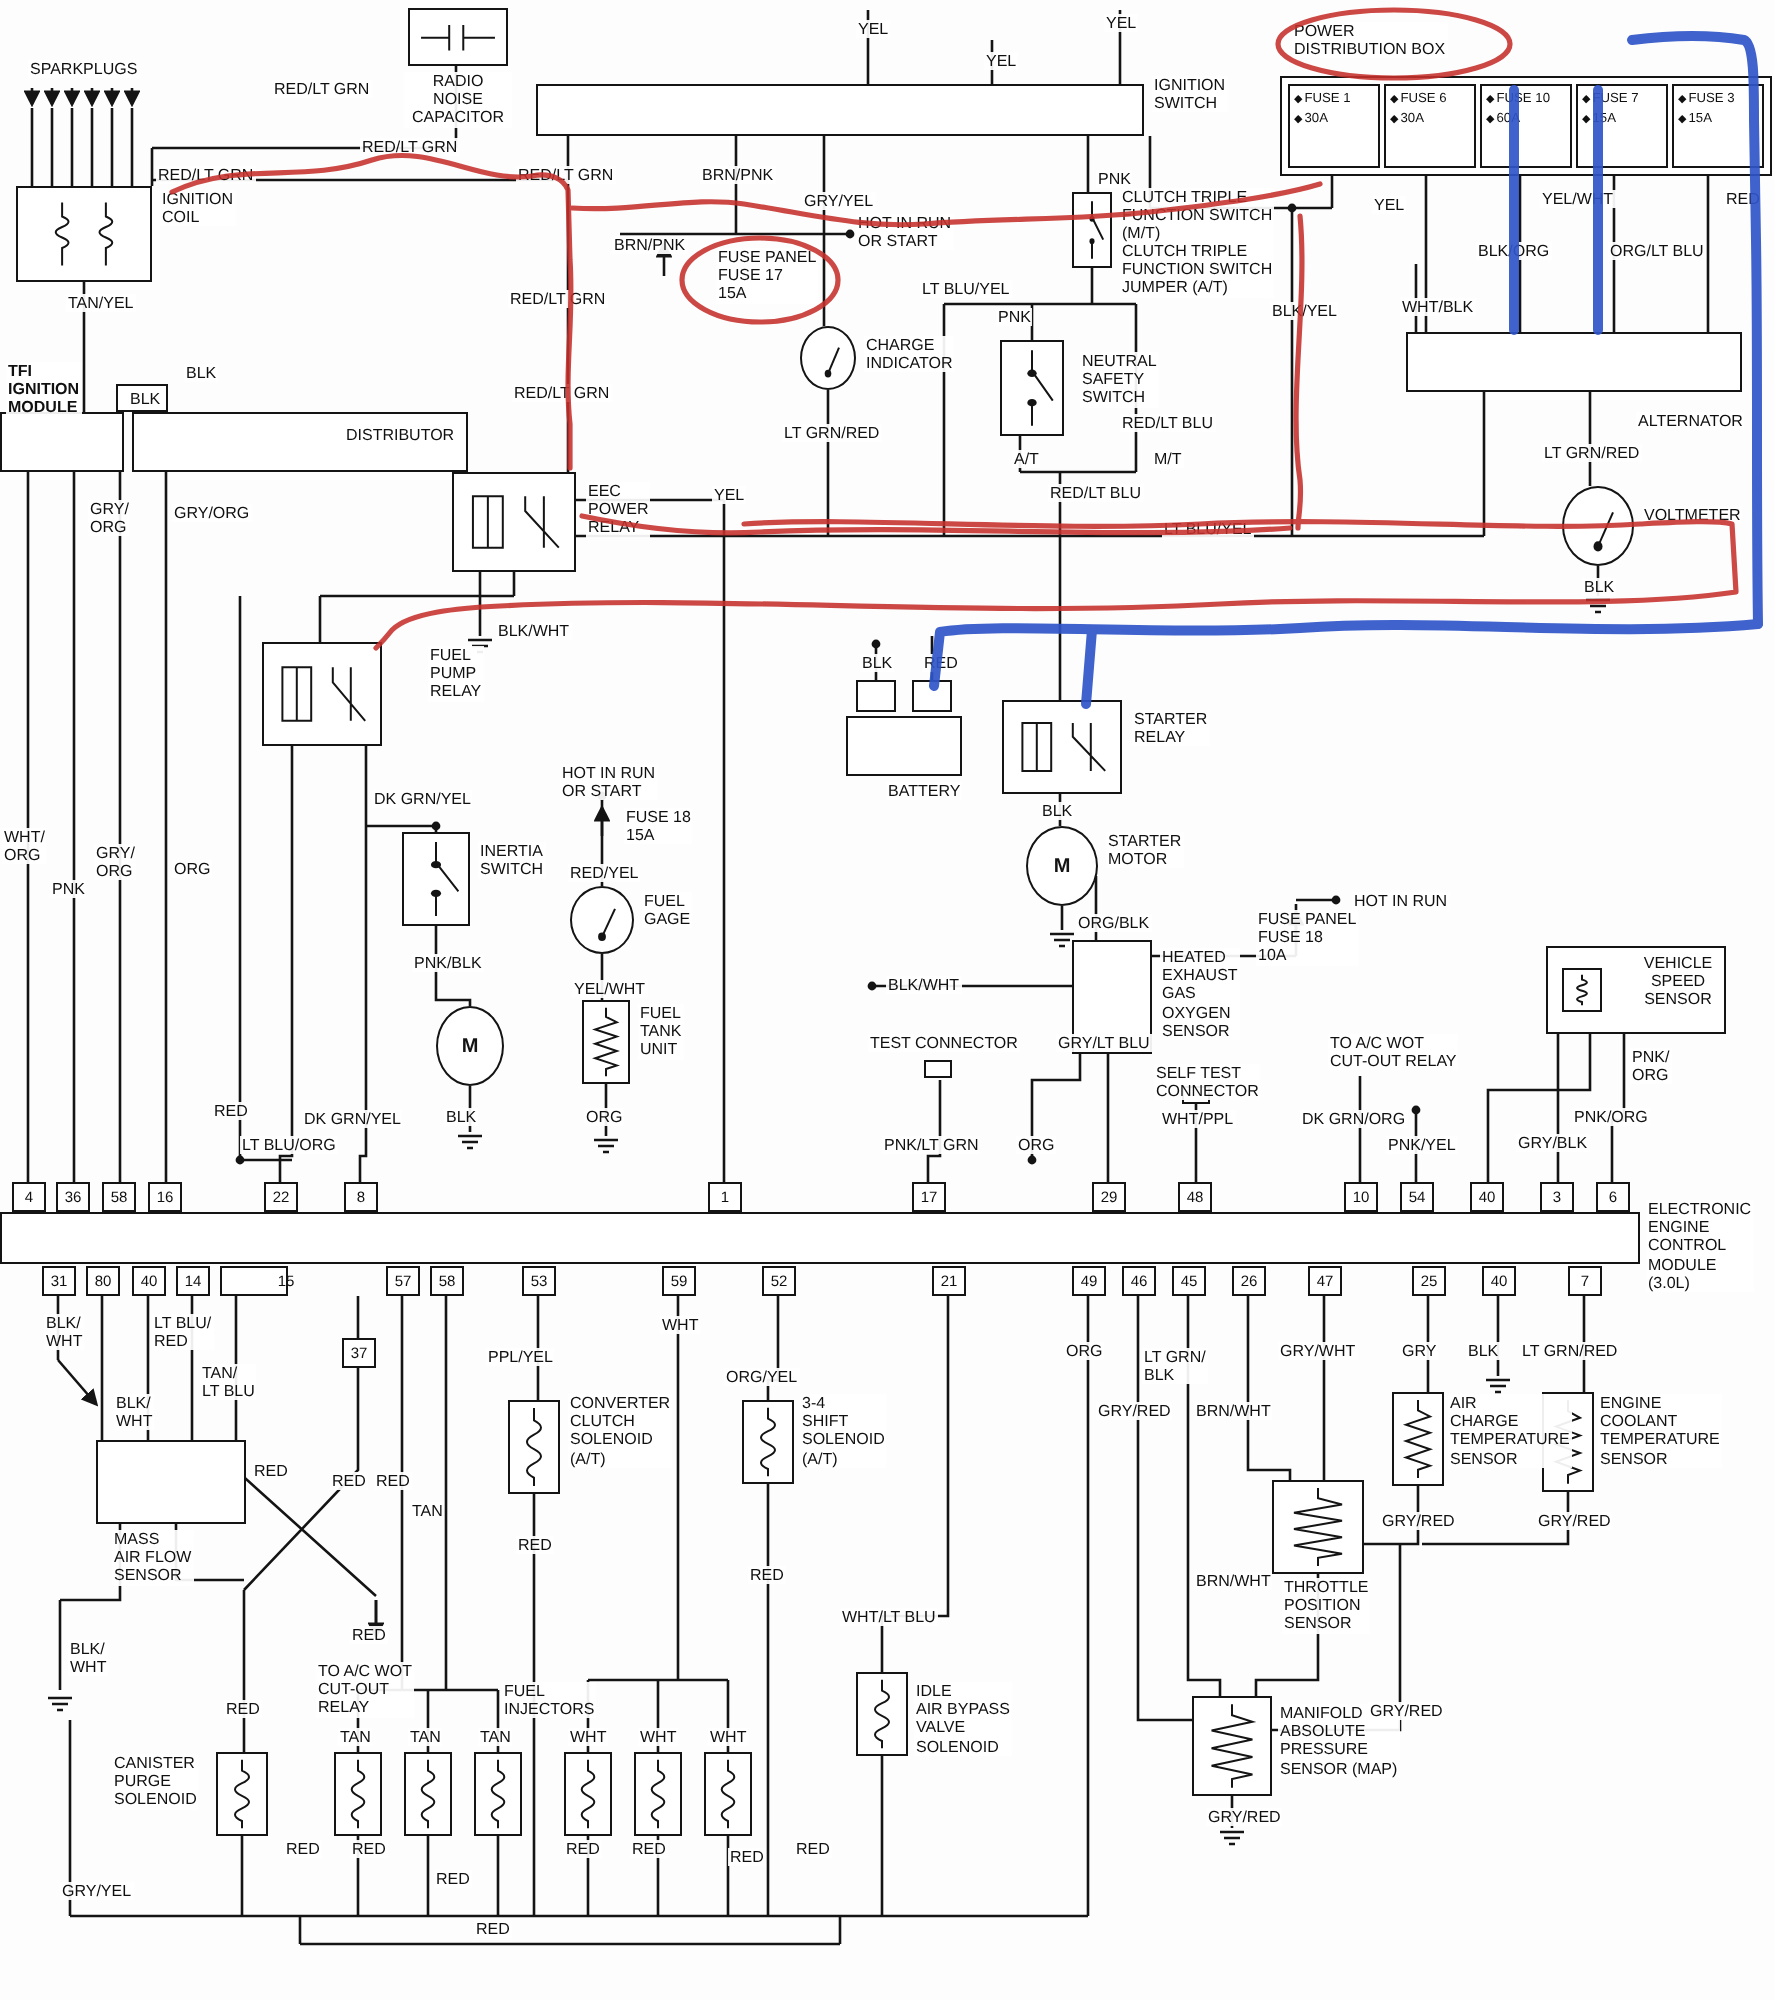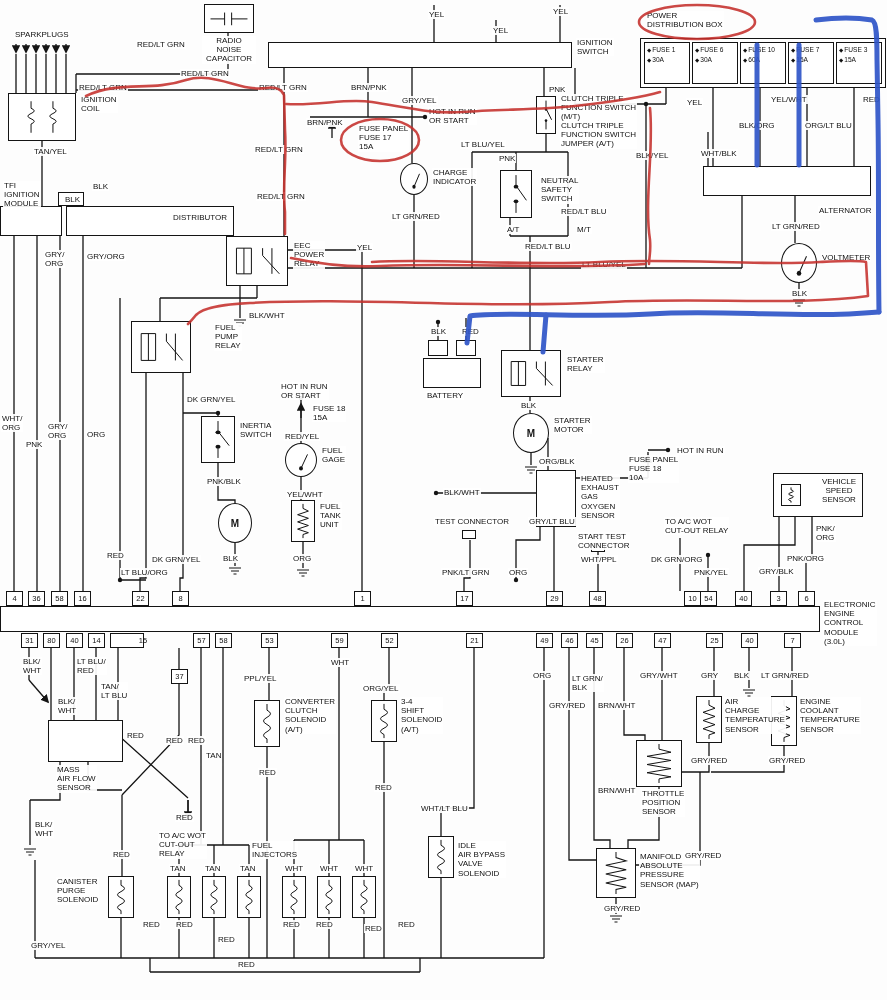--- a/index.html
+++ b/index.html
@@ -295,21 +295,21 @@
       <div class="pin" style="left: 6px; top: 591px;">4</div>
       <div class="pin" style="left: 28px; top: 591px;">36</div>
       <div class="pin" style="left: 51px; top: 591px;">58</div>
       <div class="pin" style="left: 74px; top: 591px;">16</div>
       <div class="pin" style="left: 132px; top: 591px;">22</div>
       <div class="pin" style="left: 172px; top: 591px;">8</div>
       <div class="pin" style="left: 354px; top: 591px;">1</div>
       <div class="pin" style="left: 456px; top: 591px;">17</div>
       <div class="pin" style="left: 546px; top: 591px;">29</div>
       <div class="pin" style="left: 589px; top: 591px; text-align: center;">48</div>
-      <div class="pin" style="left: 672px; top: 591px; margin-left: 12px;">10</div>
+      <div class="pin" style="left: 672px; top: 591px;">10</div>
       <div class="pin" style="left: 700px; top: 591px;">54</div>
       <div class="pin" style="left: 735px; top: 591px;">40</div>
       <div class="pin" style="left: 770px; top: 591px;">3</div>
       <div class="pin" style="left: 798px; top: 591px;">6</div>
       <div class="pin" style="left: 21px; top: 633px;">31</div>
       <div class="pin" style="left: 43px; top: 633px;">80</div>
       <div class="pin" style="left: 66px; top: 633px;">40</div>
       <div class="pin" style="left: 88px; top: 633px;">14</div>
       <div class="pin" style="left: 110px; top: 633px; padding-left: 32px;">15</div>
       <div class="pin" style="left: 171px; top: 633px; margin-top: 36px;">37</div>
@@ -366,21 +366,21 @@
       <div class="lbl" style="left: 770px; top: 95px;">YEL/WHT</div>
       <div class="lbl" style="left: 862px; top: 95px;">RED</div>
       <div class="lbl" style="left: 738px; top: 121px;">BLK/ORG</div>
       <div class="lbl" style="left: 804px; top: 121px;">ORG/LT BLU</div>
       <div class="lbl" style="left: 33px; top: 147px;">TAN/YEL</div>
       <div class="lbl" style="left: 254px; top: 145px;">RED/LT GRN</div>
       <div class="lbl" style="left: 460px; top: 140px;">LT BLU/YEL</div>
       <div class="lbl" style="left: 498px; top: 154px;">PNK</div>
       <div class="lbl" style="left: 635px; top: 151px;">BLK/YEL</div>
       <div class="lbl" style="left: 700px; top: 149px;">WHT/BLK</div>
-      <div class="lbl" style="left: 3px; top: 181px;">TFI
+      <div class="lbl" style="left: 3px; top: 181px; font-weight: bold;">TFI
 IGNITION
 MODULE</div>
       <div class="lbl" style="left: 64px; top: 195px;">BLK</div>
       <div class="lbl" style="left: 92px; top: 182px;">BLK</div>
       <div class="lbl" style="left: 172px; top: 213px;">DISTRIBUTOR</div>
       <div class="lbl" style="left: 432px; top: 168px;">CHARGE
 INDICATOR</div>
       <div class="lbl" style="left: 540px; top: 176px;">NEUTRAL
 SAFETY
 SWITCH</div>
@@ -401,21 +401,21 @@
       <div class="lbl" style="left: 356px; top: 243px;">YEL</div>
       <div class="lbl" style="left: 581px; top: 260px;">LT BLU/YEL</div>
       <div class="lbl" style="left: 821px; top: 253px;">VOLTMETER</div>
       <div class="lbl" style="left: 791px; top: 289px;">BLK</div>
       <div class="lbl" style="left: 248px; top: 311px;">BLK/WHT</div>
       <div class="lbl" style="left: 214px; top: 323px;">FUEL
 PUMP
 RELAY</div>
       <div class="lbl" style="left: 430px; top: 327px;">BLK</div>
       <div class="lbl" style="left: 461px; top: 327px;">RED</div>
-      <div class="lbl" style="left: 426px; top: 391px;">BATTERY</div>
+      <div class="lbl" style="left: 443px; top: 391px;">BATTERY</div>
       <div class="lbl" style="left: 566px; top: 355px;">STARTER
 RELAY</div>
       <div class="lbl" style="left: 186px; top: 395px;">DK GRN/YEL</div>
       <div class="lbl" style="left: 280px; top: 382px;">HOT IN RUN
 OR START</div>
       <div class="lbl" style="left: 312px; top: 404px;">FUSE 18
 15A</div>
       <div class="lbl" style="left: 239px; top: 421px;">INERTIA
 SWITCH</div>
       <div class="lbl" style="left: 284px; top: 432px;">RED/YEL</div>
@@ -446,21 +446,21 @@
       <div class="lbl" style="left: 818px; top: 477px; width: 42px; text-align: center;">VEHICLE
 SPEED
 SENSOR</div>
       <div class="lbl" style="left: 815px; top: 524px;">PNK/
 ORG</div>
       <div class="lbl" style="left: 319px; top: 502px;">FUEL
 TANK
 UNIT</div>
       <div class="lbl" style="left: 434px; top: 517px;">TEST CONNECTOR</div>
       <div class="lbl" style="left: 528px; top: 517px;">GRY/LT BLU</div>
-      <div class="lbl" style="left: 577px; top: 532px;">START TEST
+      <div class="lbl" style="left: 577px; top: 532px;">SELF TEST
 CONNECTOR</div>
       <div class="lbl" style="left: 664px; top: 517px;">TO A/C WOT
 CUT-OUT RELAY</div>
       <div class="lbl" style="left: 106px; top: 551px;">RED</div>
       <div class="lbl" style="left: 151px; top: 555px;">DK GRN/YEL</div>
       <div class="lbl" style="left: 222px; top: 554px;">BLK</div>
       <div class="lbl" style="left: 292px; top: 554px;">ORG</div>
       <div class="lbl" style="left: 120px; top: 568px;">LT BLU/ORG</div>
       <div class="lbl" style="left: 441px; top: 568px;">PNK/LT GRN</div>
       <div class="lbl" style="left: 508px; top: 568px;">ORG</div>

